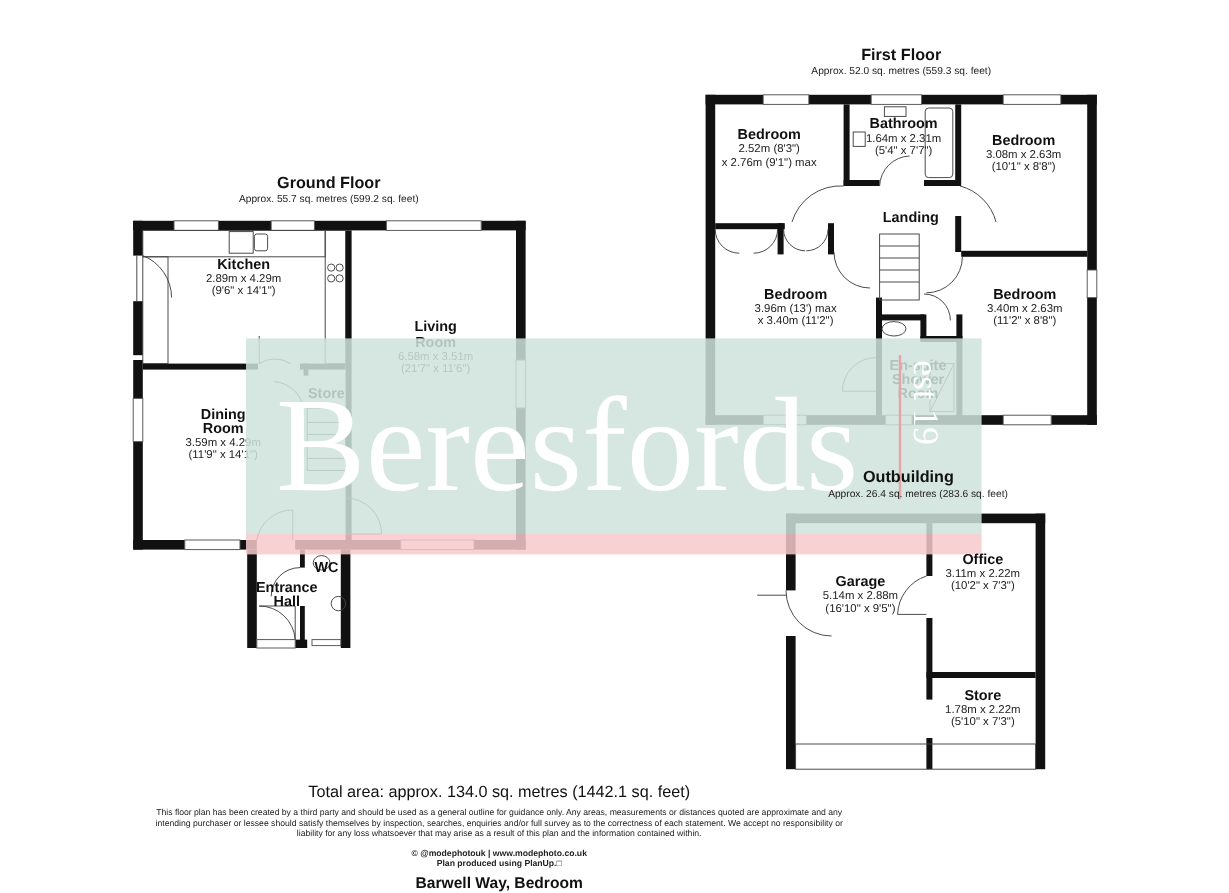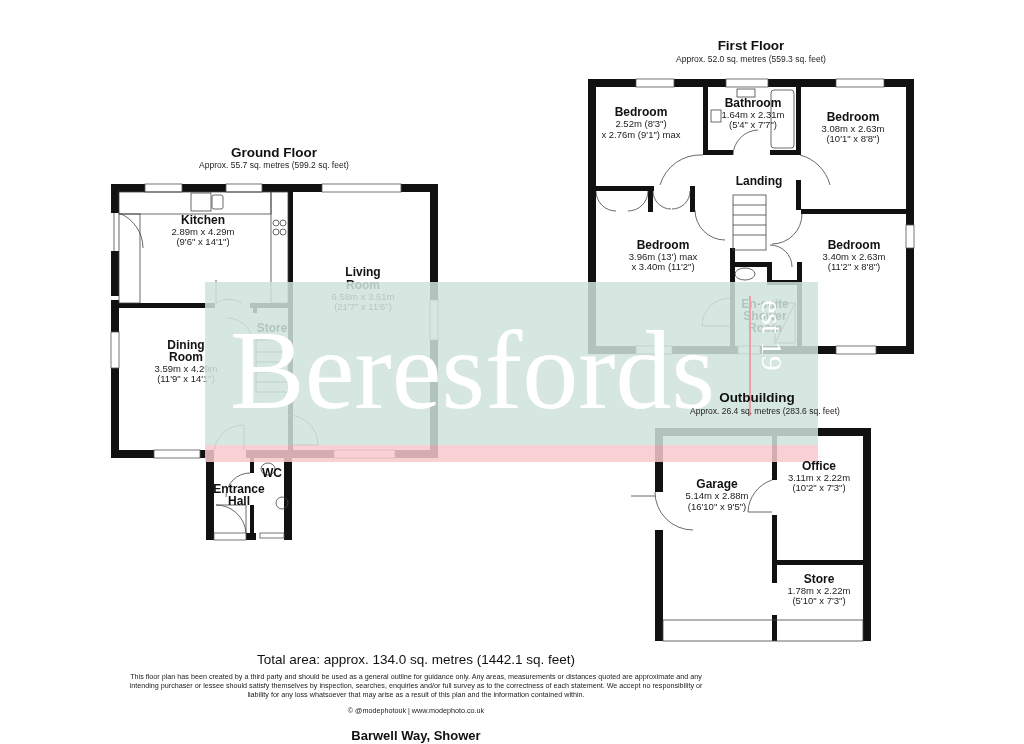--- a/index.html
+++ b/index.html
@@ -12,21 +12,21 @@
   .wall { fill:#111; }
   .thin { fill:none; stroke:#444; stroke-width:0.8; }
   .window { fill:#fff; stroke:#555; stroke-width:0.8; }
   .wm-green { fill:#cfe2da; opacity:0.85; }
   .wm-pink { fill:#f6c9cd; opacity:0.85; }
   .wm-text { font-family:"Liberation Serif", serif; font-size:112px; fill:#ffffff; }
   .wm-est { font-family:"Liberation Serif", serif; font-size:30px; fill:#ffffff; }
   .footer { position:absolute; left:0; width:832px; text-align:center; }
   .total { top:652px; font-size:13.5px; }
   .disclaimer { top:672px; font-size:7.2px; line-height:9px; padding:0 119px; box-sizing:border-box; color:#222; }
-  .credit { top:706px; font-size:7.2px; line-height:9px; color:#222; }
+  .credit { top:706px; font-size:7.2px; line-height:9px; color:#222;font-weight:bold; }
   .address { top:728px; font-size:13px; font-weight:bold; }
 </style>
 </head>
 <body>
 
 <svg id="plan" viewBox="0 0 1024 744" xmlns="http://www.w3.org/2000/svg">
 
   <g>
     <text class="floor-title" x="274" y="157" text-anchor="middle">Ground Floor</text>
     <text class="floor-area" x="274" y="168" text-anchor="middle">Approx. 55.7 sq. metres (599.2 sq. feet)</text>
@@ -236,14 +236,15 @@
     <text class="room-name" x="819" y="583" text-anchor="middle">Store</text>
     <text class="room-dim" x="819" y="594" text-anchor="middle">1.78m x 2.22m</text>
     <text class="room-dim" x="819" y="604" text-anchor="middle">(5'10" x 7'3")</text>
   </g>
 </svg>
 
 <div class="footer total">Total area: approx. 134.0 sq. metres (1442.1 sq. feet)</div>
 <div class="footer disclaimer">This floor plan has been created by a third party and should be used as a general outline for guidance only. Any areas, measurements or distances quoted are approximate and any intending purchaser or lessee should satisfy themselves by inspection, searches, enquiries and/or full survey as to the correctness of each statement. We accept no responsibility or liability for any loss whatsoever that may arise as a result of this plan and the information contained within.</div>
 <div class="footer credit">
   <div>© @modephotouk | www.modephoto.co.uk</div>
+  <div>Plan  produced  using  PlanUp.□</div>
 </div>
-<div class="footer address">Barwell Way, Shower</div>
+<div class="footer address">Barwell Way, Bedroom</div>
 
 </body></html>

